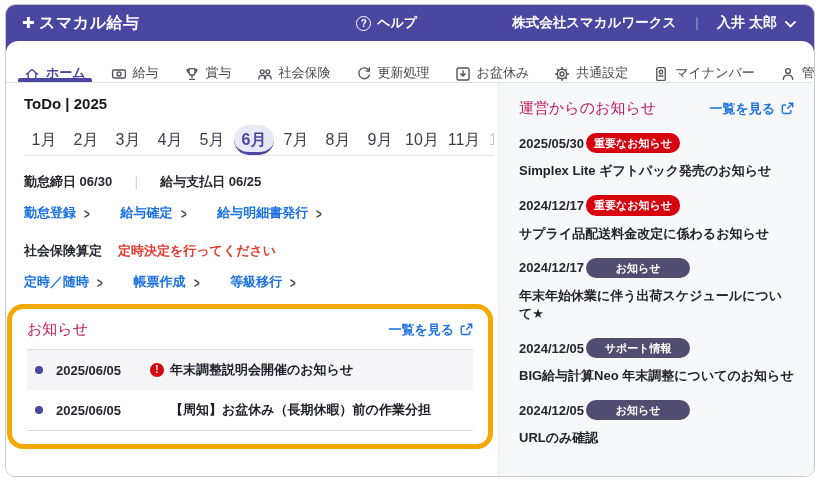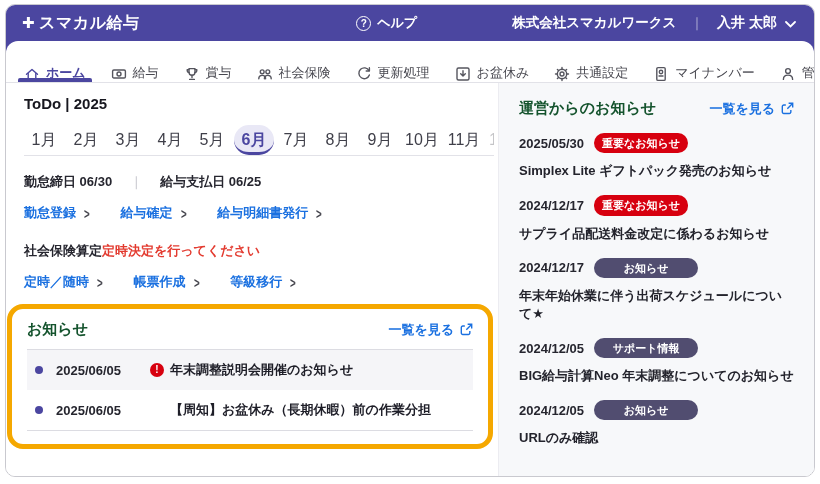--- a/index.html
+++ b/index.html
@@ -50,44 +50,44 @@
     font-size:16px; color:#3f3f49; cursor:pointer; flex:none; border-bottom:3px solid transparent;}
   .month.active{background:var(--purple-bg); color:var(--purple); font-weight:bold;
     border-bottom-color:var(--purple);border-radius:15px;}
   .month.faded{opacity:.3;}
 
   .pay-info{margin-top:17px; font-size:13px; font-weight:bold; color:var(--text);}
   .pay-info .pipe{color:#b9b9c2; margin:0 14px; font-weight:normal;}
   .links-row{margin-top:13px; display:flex; gap:30px;}
   .step-link{font-size:13px; font-weight:bold; color:var(--link); cursor:pointer; display:flex; align-items:center;}
   .step-link .chev{color:#44444c; margin-left:7px; display:inline-block; transform:scale(.75,1.15); font-weight:bold;}
-  .insurance{margin-top:20px; font-size:13px; font-weight:bold; color:var(--text); display:flex; }
+  .insurance{margin-top:20px; font-size:13px; font-weight:bold; color:var(--text); display:flex; gap:16px;}
   .insurance .alert{color:var(--alert-red);}
 
   
   .notice-box{margin:13px -13px 0 -17px; border:5px solid var(--orange); border-radius:16px;
     padding:11px 15px 13px; background:#fff;}
   .panel-head{display:flex; align-items:center; justify-content:space-between;}
-  .panel-title{font-size:15px; font-weight:bold; color:#14532d;}
+  .panel-title{font-size:15px; font-weight:normal; color:#be185d;}
   .view-all{display:flex; align-items:center; gap:6px; font-size:13px; font-weight:bold;
     color:var(--link); cursor:pointer;}
   .notice-rows{margin-top:10px; border-top:1px solid #dcdce2; border-bottom:1px solid #dcdce2;}
   .notice-row{height:40px; display:flex; align-items:center; padding:0 8px; cursor:pointer;}
   .notice-row.striped{background:#f5f5f8;}
   .bullet{width:8px; height:8px; border-radius:50%; background:var(--purple); flex:none;}
   .n-date{font-size:13px; font-weight:bold; color:var(--text); margin-left:13px; width:88px; flex:none;}
   .n-alert{width:26px; flex:none; display:flex; justify-content:center;}
   .alert-ico{width:14px; height:14px; border-radius:50%; background:var(--red); color:#fff;
     font-size:10px; font-weight:bold; display:flex; align-items:center; justify-content:center; line-height:1;}
   .n-title{font-size:13px; font-weight:bold; color:#1e1e28; }
 
   
   .sidebar{flex:1; background:var(--side-bg); border-left:1px solid #ececf1; padding:16px 20px 0; overflow:hidden;}
   .side-item{margin-top:15px; cursor:pointer;}
-  .side-meta{display:flex; align-items:center; gap:10px;}
+  .side-meta{display:flex; align-items:center; gap:2px;}
   .s-date{font-size:13px; font-weight:bold; color:var(--text);}
   .badge{font-size:11px; font-weight:bold; color:#fff; padding:3px 8px; border-radius:10px; line-height:1.3; white-space:nowrap;}
   .badge.important{background:var(--red);}
   .badge.dark{background:var(--badge-dark); width:104px; text-align:center; padding:3px 0;}
   .s-title{margin-top:9px; font-size:13px; font-weight:bold; color:#23232c;}
 </style>
 </head>
 <body>
 
 <div class="frame">

